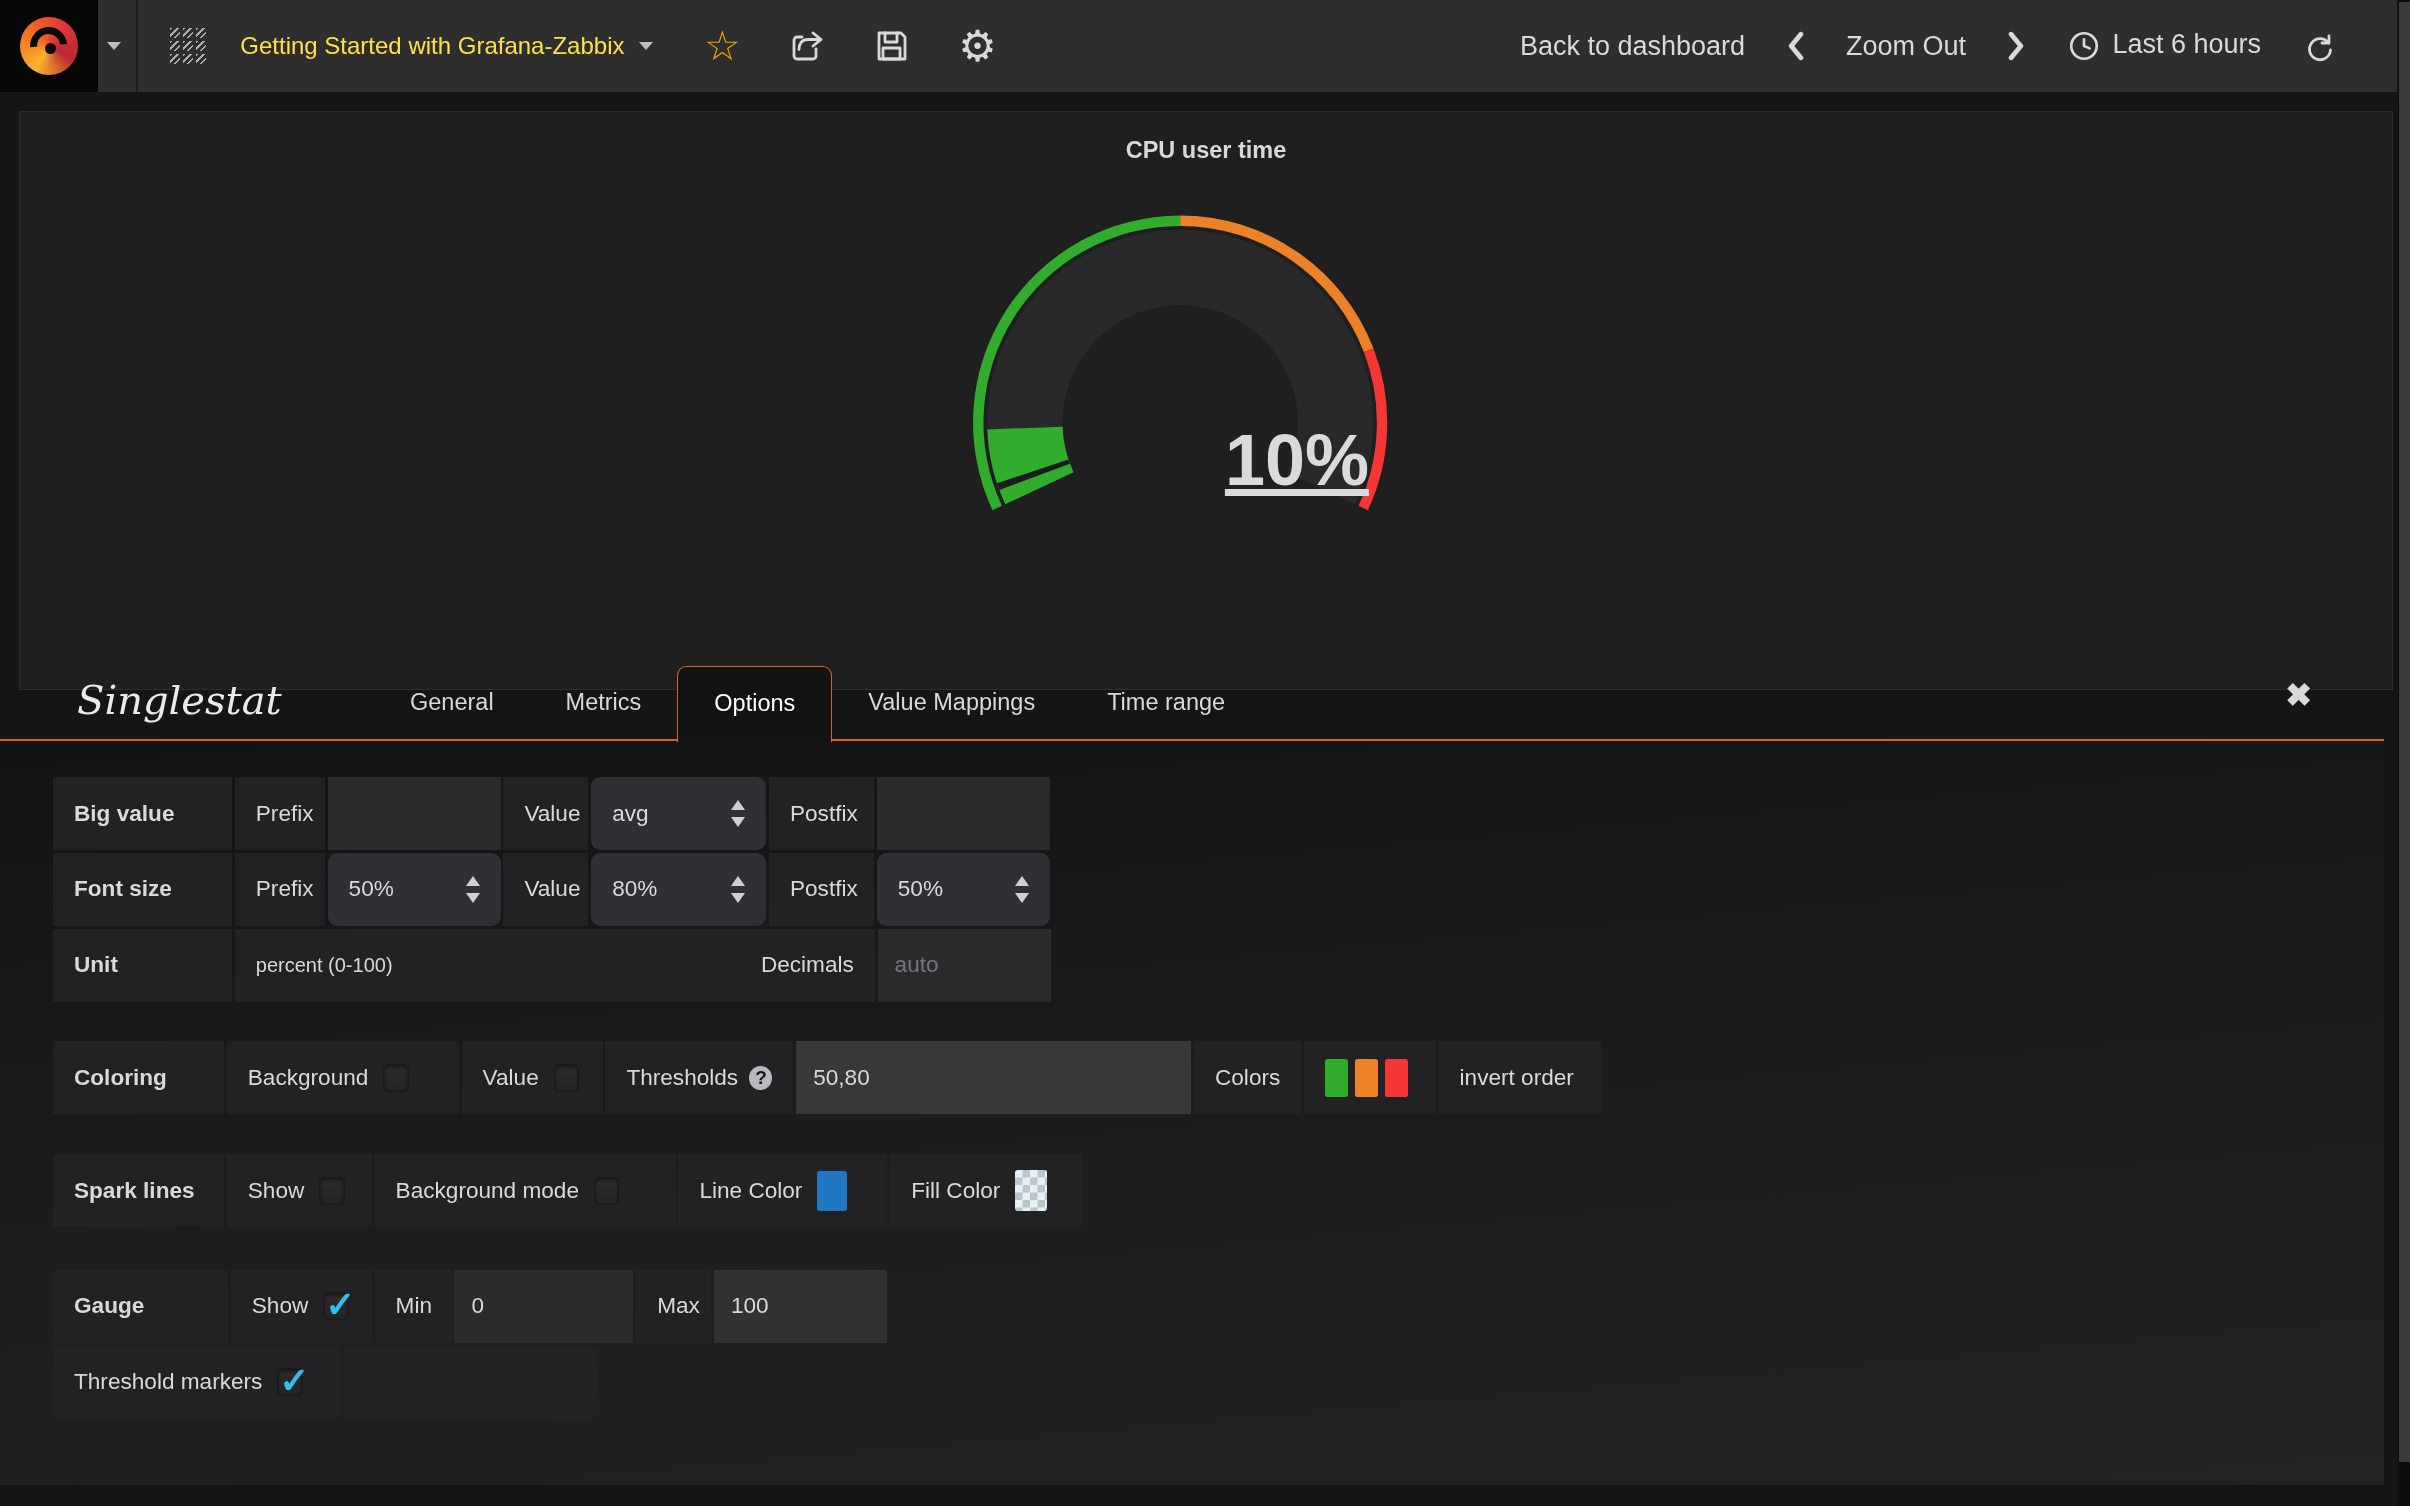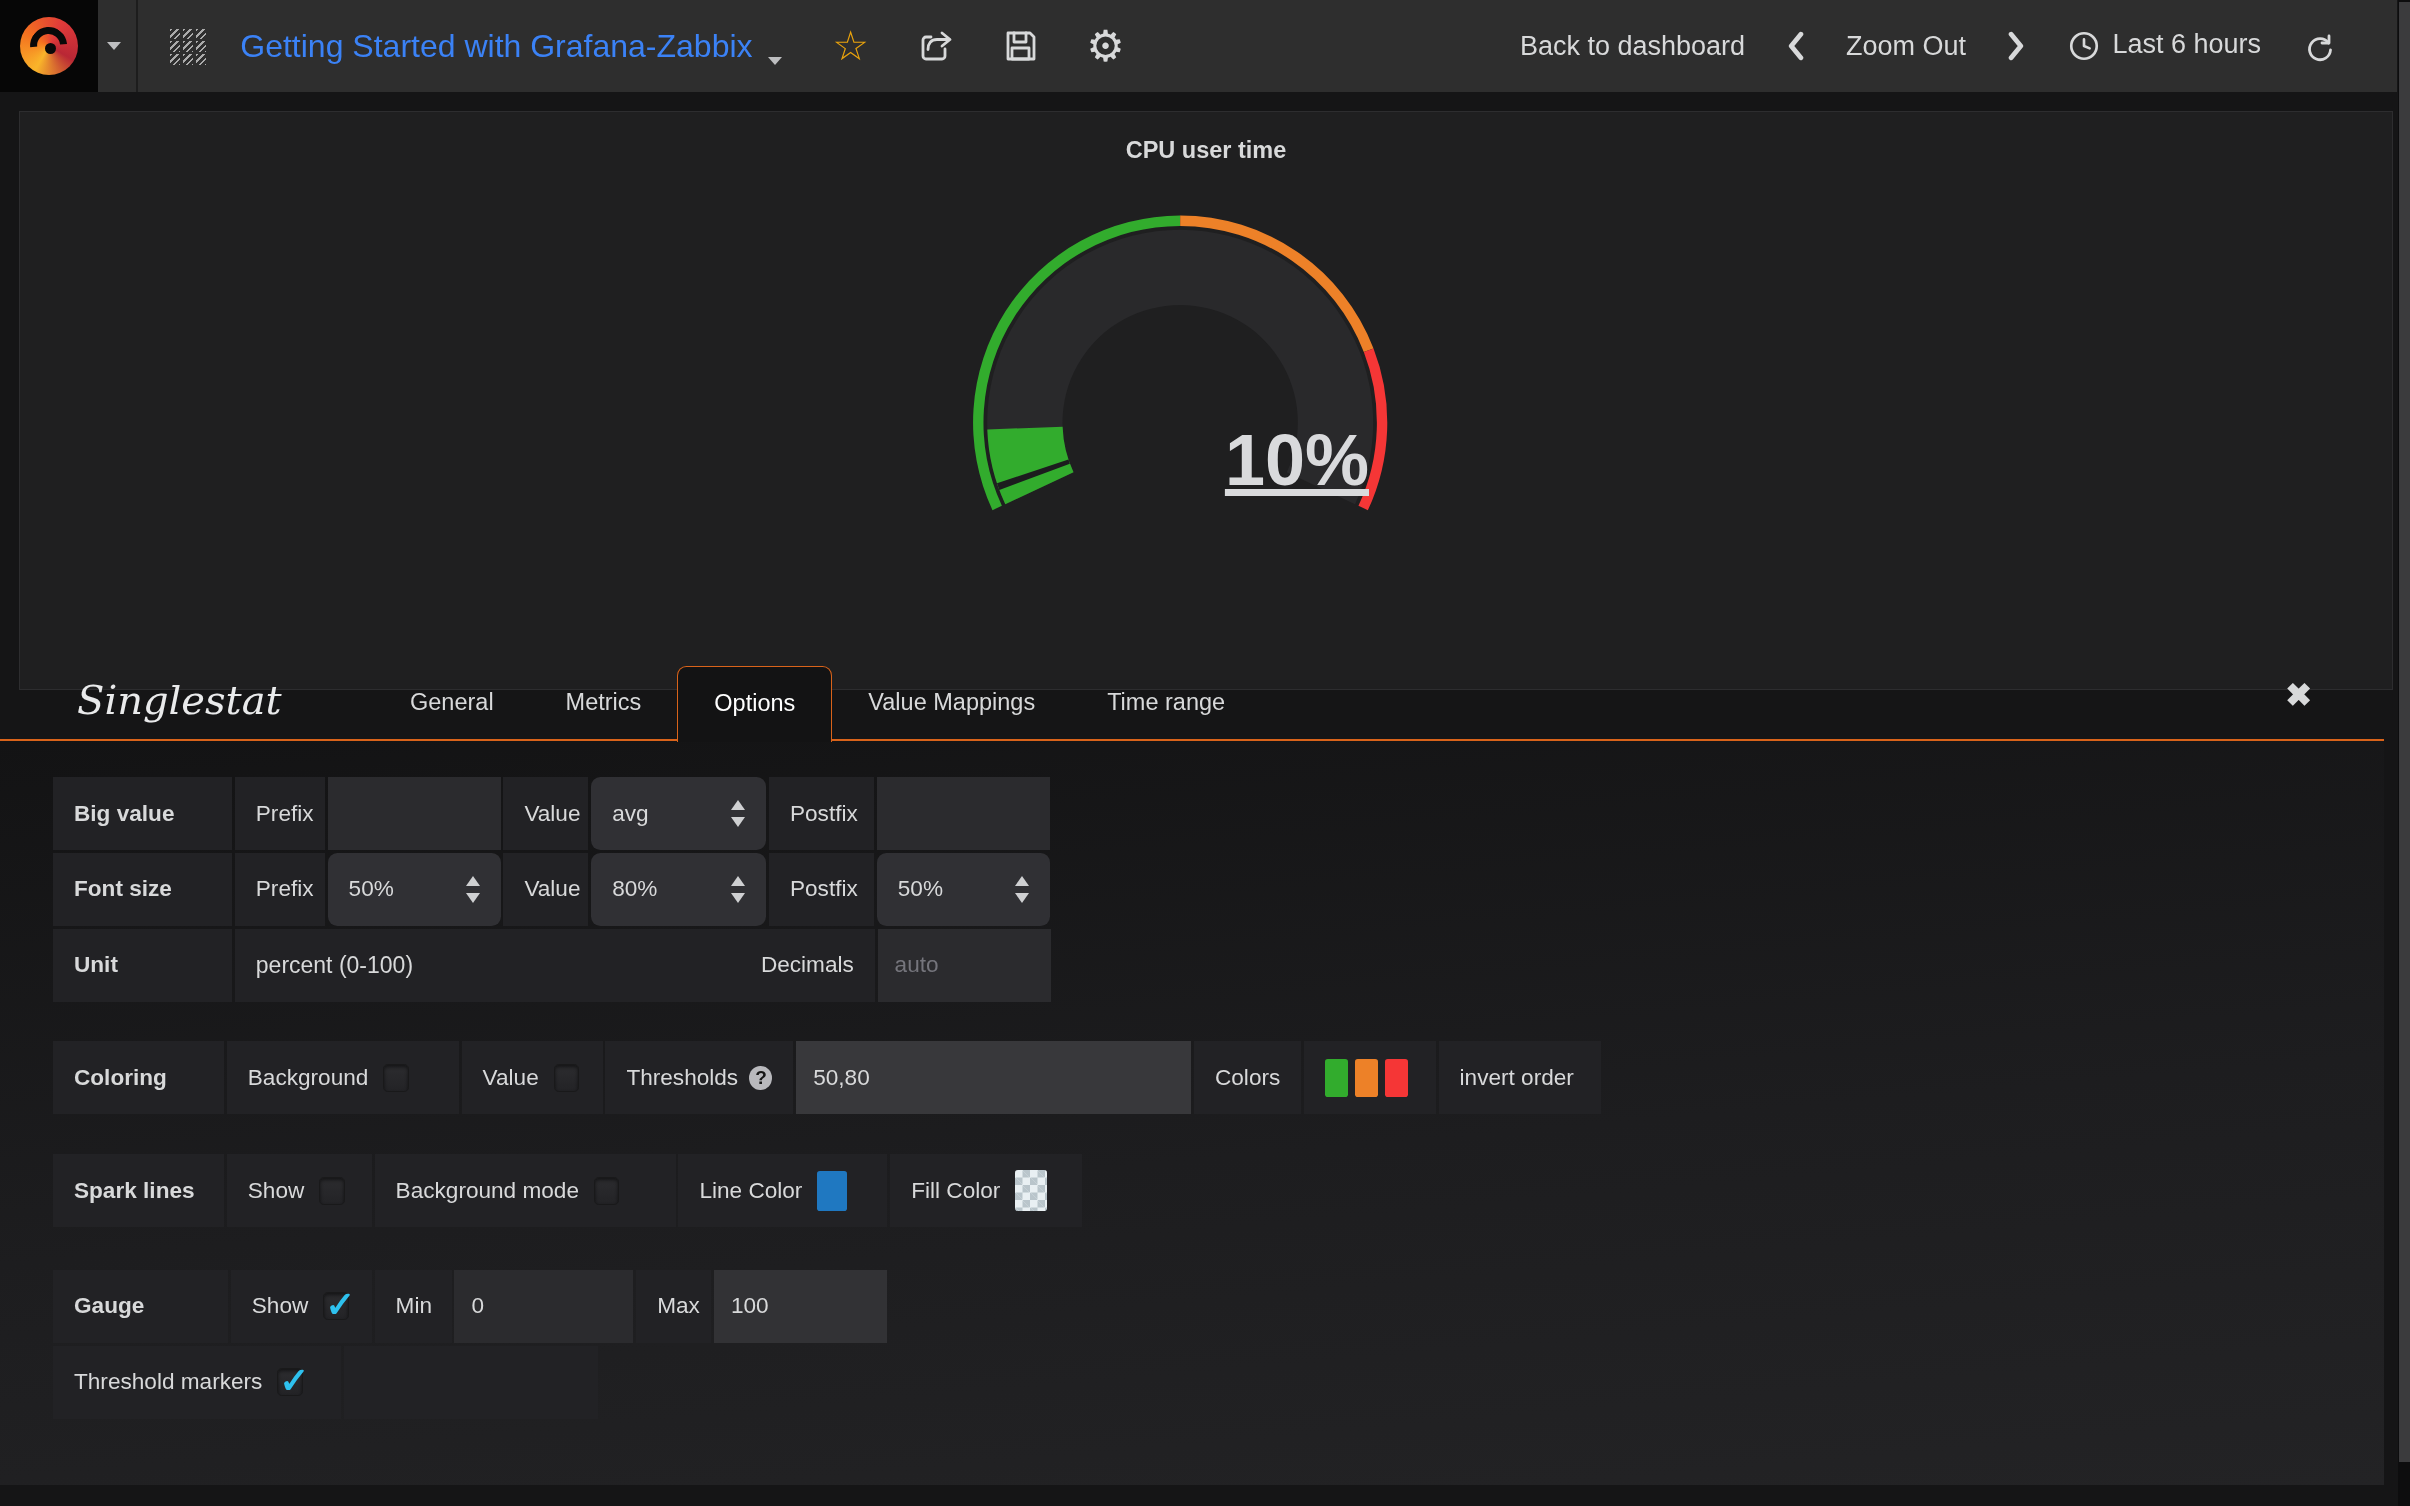--- a/index.html
+++ b/index.html
@@ -15,21 +15,21 @@
   .navbar { position:absolute; top:0; left:0; width:2397px; height:92px; background:#2e2e2e; display:flex; align-items:center; }
   .logo-box { width:98px; height:92px; background:#060606; display:flex; align-items:center; justify-content:center; }
   .logo { width:58px; height:58px; border-radius:50%; background:conic-gradient(from 210deg,#f9b52a,#f4701f,#e03a3a,#b92735,#f9b52a); position:relative; }
   .logo::after { content:""; position:absolute; inset:10.4px; border:7.5px solid transparent; border-top-color:#090909; border-left-color:#090909; border-radius:50%; transform:rotate(40deg); }
   .logo::before { content:""; position:absolute; left:24.5px; top:26px; width:11.3px; height:11.3px; background:#090909; border-radius:50%; z-index:2; }
   .caret { width:0; height:0; border-left:7.5px solid transparent; border-right:7.5px solid transparent; border-top:8.5px solid #bdbec0; }
   .logo-caret { margin:0 15px 0 9.4px; }
   .nav-divider { width:1.9px; height:92px; background:#1d1d1d; margin-right:32px; }
   .grid-icon { width:36px; height:36px; display:grid; grid-template-columns:1fr 1fr 1fr; grid-template-rows:1fr 1fr 1fr; gap:2.8px; margin-right:19px; }
   .grid-icon i { background:repeating-linear-gradient(135deg,#ababab 0 1.9px,#2e2e2e 1.9px 4.7px); }
-  .dash-title { font-size:32px; color:#3b82f6; display:flex; align-items:flex-end; gap:15px; cursor:pointer; }
+  .dash-title { font-size:24px; color:#fde047; display:flex; align-items:center; gap:15px; cursor:pointer; }
   .nav-icons { display:flex; align-items:center; gap:45px; margin-left:49px; }
   .nav-icon { width:40px; height:40px; display:flex; align-items:center; justify-content:center; }
   .star-glyph { font-size:41px; color:#e8a20c; line-height:1; }
   .gear-glyph { font-size:43px; color:#d8d9da; line-height:1; }
   .nav-right { margin-left:auto; display:flex; align-items:center; gap:40px; padding-right:60px; font-size:27px; }
   .nav-right .txt { cursor:pointer; }
   .tr-picker { display:flex; gap:11.3px; cursor:pointer; }
   svg.lineicon { stroke:#d8d9da; fill:none; stroke-width:2.8; stroke-linecap:round; stroke-linejoin:round; }
   
   .panel { position:absolute; left:19px; top:111px; width:2374px; height:579px; background:#1f1f20; border:0.9px solid #2d2d2f; }
@@ -58,21 +58,21 @@
   .spinner i { width:0; height:0; border-left:7.5px solid transparent; border-right:7.5px solid transparent; }
   .spinner .up { border-bottom:10.4px solid #cfd0d2; }
   .spinner .dn { border-top:10.4px solid #cfd0d2; }
   .cb { width:25.4px; height:28px; border-radius:4.7px; background:linear-gradient(#2c2c2f,#232326); border:0.9px solid #19191a; box-shadow:inset 0 1.9px 3.8px rgba(0,0,0,.55); margin-left:15px; position:relative; flex:none; cursor:pointer; }
   .cb.checked::after { content:"\2713"; position:absolute; left:0.9px; top:-9.4px; font-size:36px; font-weight:bold; color:#2ec1ee; }
   .qmark { width:24.5px; height:24.5px; border-radius:50%; background:#b9b9bd; color:#161616; font-size:19px; font-weight:bold; display:inline-flex; align-items:center; justify-content:center; margin-left:11.3px; }
   .swatch { width:29px; height:38px; border-radius:2.8px; margin-right:6.6px; cursor:pointer; }
   .checker { width:32px; height:41px; border-radius:2.8px; margin-left:15px; background-color:#e9f0f3; background-image:linear-gradient(45deg,#b9c5cb 25%,transparent 25%,transparent 75%,#b9c5cb 75%),linear-gradient(45deg,#b9c5cb 25%,transparent 25%,transparent 75%,#b9c5cb 75%); background-size:15px 15px; background-position:0 0,7.5px 7.5px; cursor:pointer; }
   .link { cursor:pointer; }
   .unit-wide { width:640px; }
-  .unit-txt { font-size:23px; cursor:pointer; }
+  .unit-txt { font-size:20px; cursor:pointer; }
   .push { margin-left:auto; }
   
   .scrollbar { position:absolute; right:0; top:0; width:13px; height:1507px; background:#0d0d0e; }
   .scroll-thumb { position:absolute; left:0.9px; top:1.9px; width:11.3px; height:1460px; background:#3b3b3d; }
 </style>
 </head>
 <body>
 
 <div class="navbar">
   <div class="logo-box">

